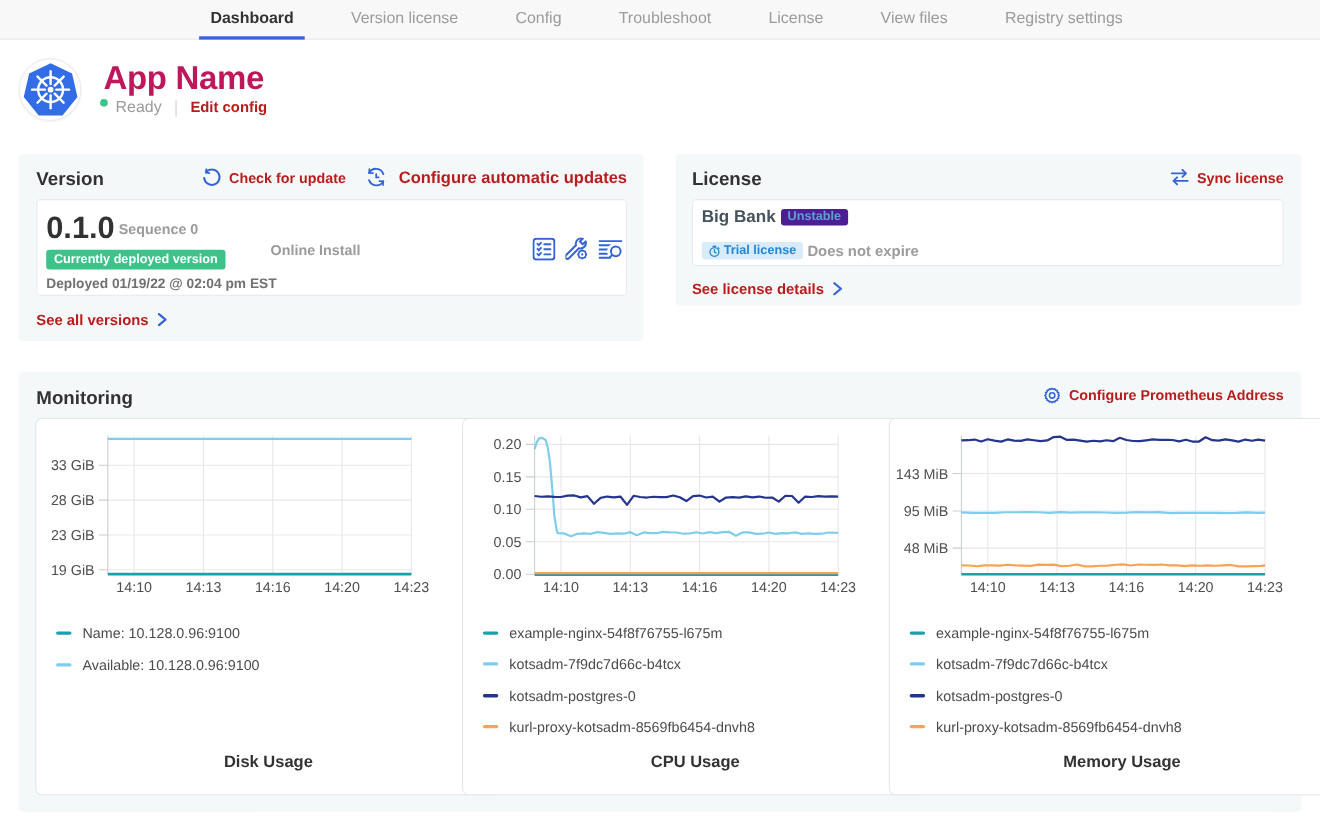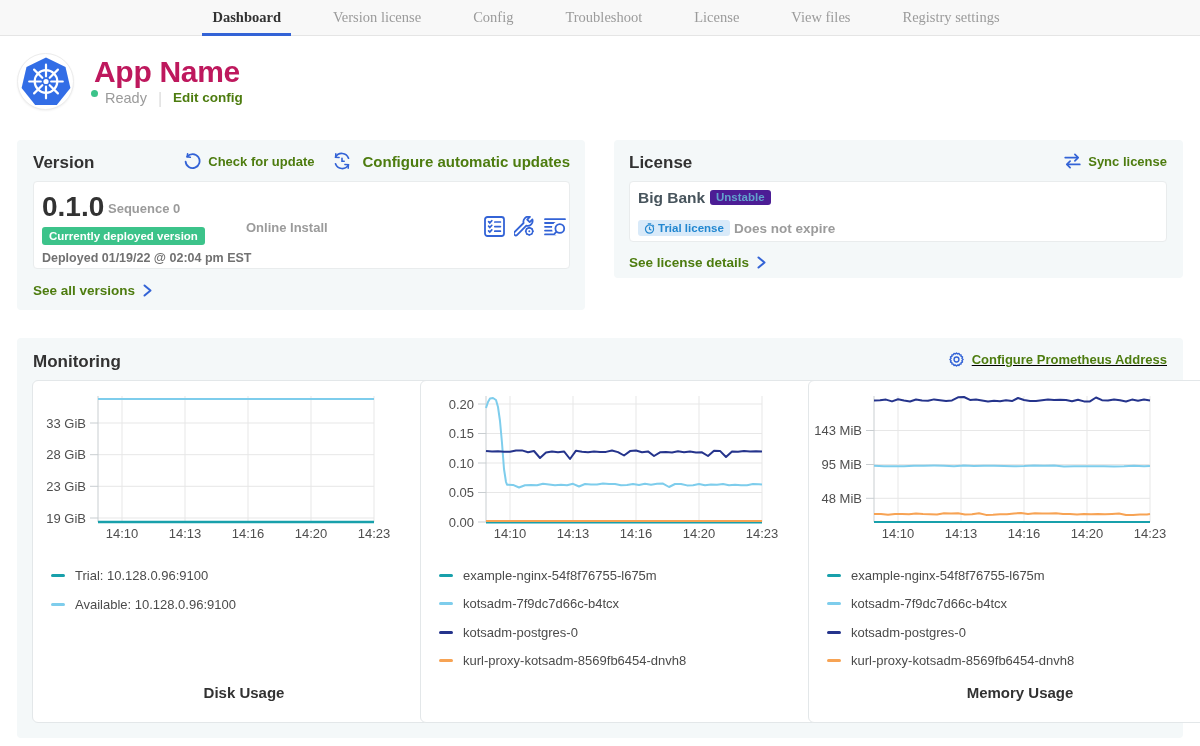--- a/index.html
+++ b/index.html
@@ -1,26 +1,26 @@
 <!DOCTYPE html>
 <html><head>
 <meta charset="utf-8">
 <style>
   * { margin:0; padding:0; box-sizing:border-box; }
   html,body { width:1200px; height:746px; background:#fff; font-family:"Liberation Sans", sans-serif; }
   .nav { height:36px; background:#f8f8f8; border-bottom:1px solid #e5e5e5; display:flex; justify-content:center; padding-left:12px; }
-  .tab { font-size:14.5px; color:#9b9b9b; padding:0 10px; margin:0 16px; height:36px; line-height:34px; font-weight:400;font-family:Liberation Serif, serif; }
+  .tab { font-size:14.5px; color:#9b9b9b; padding:0 10px; margin:0 16px; height:36px; line-height:34px; font-weight:400; }
   .tab.active { color:#323232; font-weight:700; border-bottom:3px solid #3363d6; }
   .appheader { position:absolute; left:0; top:0; width:1200px; height:746px; pointer-events:none; }
   .appicon { position:absolute; left:17px; top:53px; width:57px; height:57px; border-radius:50%; background:#fff; border:1px solid #ececec; box-shadow:0 1px 2px rgba(0,0,0,.06); display:flex; align-items:center; justify-content:center; }
   .appname { position:absolute; left:94px; top:55px; font-size:30px; font-weight:700; color:#be185d; letter-spacing:-0.3px; }
   .statusrow { position:absolute; left:91px; top:90px; display:flex; align-items:flex-start; font-size:16px; color:#9b9b9b; }
   .dot { width:7px; height:7px; border-radius:50%; background:#3cc38a; margin-right:7px; }
   .sep { color:#dcdcdc; margin:0 11px; font-size:16px; font-weight:300; }
-  a.blue { color:#4d7c0f; font-weight:700; text-decoration:none; }
+  a.blue { color:#b91c1c; font-weight:700; text-decoration:none; }
   .card { position:absolute; background:#f4f8f9; border-radius:4px; }
   .innercard { position:absolute; background:#fff; border:1px solid #e9eced; border-radius:4px; }
   .h2 { font-size:17px; font-weight:700; color:#323232; }
   .chartcard { position:absolute; top:42px; width:424px; height:343px; background:#fff; border:1px solid #e3e7e9; border-radius:6px; }
   .legrow { position:absolute; left:18px; display:flex; align-items:center; }
   .legdash { width:14px; height:3px; border-radius:2px; margin-right:10px; flex:none; }
   .legtext { font-size:13px; color:#4b4b4b; }
   .ctitle { position:absolute; left:0; right:0; text-align:center; font-size:15px; font-weight:700; color:#323232; }
   svg text { font-family:"Liberation Sans", sans-serif; }
 </style>
@@ -152,21 +152,21 @@
     </div>
     <div style="position:absolute; left:104px; top:39px; font-size:13.5px; font-weight:600; color:#9b9b9b;">Does not expire</div>
   </div>
   <a class="blue" style="position:absolute; left:15px; top:115px; font-size:13.5px;">See license details <svg width="9" height="13" viewBox="0 0 9 13" style="margin-left:4px; vertical-align:-2px;" fill="none" stroke="#3363d6" stroke-width="2" stroke-linecap="round" stroke-linejoin="round">
         <path d="M1.5 1.5 L7.5 6.5 L1.5 11.5"></path>
       </svg></a>
 </div>
 
 <div class="card" style="left:17px; top:338px; width:1166px; height:400px;">
   <div class="h2" style="position:absolute; left:16px; top:14px;">Monitoring</div>
-  <div style="position:absolute; right:16px; top:14px; display:flex; align-items:center;text-decoration:underline;">
+  <div style="position:absolute; right:16px; top:14px; display:flex; align-items:center;">
     <svg width="15" height="15" viewBox="0 0 16 16" fill="none" stroke="#3363d6" stroke-width="1.5">
         <path d="M8 1 L9.2 2.1 L10.7 1.5 L11.3 3 L12.9 3.1 L12.9 4.7 L14.4 5.3 L13.8 6.8 L15 8 L13.8 9.2 L14.4 10.7 L12.9 11.3 L12.9 12.9 L11.3 12.9 L10.7 14.4 L9.2 13.8 L8 15 L6.8 13.8 L5.3 14.4 L4.7 12.9 L3.1 12.9 L3.1 11.3 L1.6 10.7 L2.2 9.2 L1 8 L2.2 6.8 L1.6 5.3 L3.1 4.7 L3.1 3.1 L4.7 3 L5.3 1.5 L6.8 2.1 Z" stroke-linejoin="round"></path>
         <circle cx="8" cy="8" r="2.6"></circle>
       </svg>
     <a class="blue" style="font-size:13px; margin-left:8px;">Configure Prometheus Address</a>
   </div>
 
   <div class="chartcard" style="left:15px;">
       <svg style="position:absolute;left:0;top:0;" width="358" height="172" viewBox="0 0 358 172">
       <line x1="89" y1="15" x2="89" y2="141" stroke="#e7e7e7" stroke-width="1"></line>
@@ -190,21 +190,21 @@
       <text x="89" y="157" font-size="13" fill="#4f4f4f" text-anchor="middle">14:10</text>
       <text x="152" y="157" font-size="13" fill="#4f4f4f" text-anchor="middle">14:13</text>
       <text x="215" y="157" font-size="13" fill="#4f4f4f" text-anchor="middle">14:16</text>
       <text x="278" y="157" font-size="13" fill="#4f4f4f" text-anchor="middle">14:20</text>
       <text x="341" y="157" font-size="13" fill="#4f4f4f" text-anchor="middle">14:23</text>
       <polyline points="65,18 341,18" fill="none" stroke="#7ecdec" stroke-width="2" stroke-linejoin="round"></polyline>
       <polyline points="65,141 341,141" fill="none" stroke="#18a0ab" stroke-width="2.5" stroke-linejoin="round"></polyline>
       </svg>
       <div class="legrow" style="top:187px;">
         <span class="legdash" style="background:#18a0ab;"></span>
-        <span class="legtext">Trial: 10.128.0.96:9100</span>
+        <span class="legtext">Name: 10.128.0.96:9100</span>
       </div>
       <div class="legrow" style="top:216px;">
         <span class="legdash" style="background:#7ecdec;"></span>
         <span class="legtext">Available: 10.128.0.96:9100</span>
       </div>
       <div class="ctitle" style="top:303px;">Disk Usage</div>
   </div>
   <div class="chartcard" style="left:403px;">
       <svg style="position:absolute;left:0;top:0;" width="358" height="172" viewBox="0 0 358 172">
       <line x1="89" y1="15" x2="89" y2="141" stroke="#e7e7e7" stroke-width="1"></line>
@@ -247,20 +247,21 @@
         <span class="legtext">kotsadm-7f9dc7d66c-b4tcx</span>
       </div>
       <div class="legrow" style="top:243.6px;">
         <span class="legdash" style="background:#25348c;"></span>
         <span class="legtext">kotsadm-postgres-0</span>
       </div>
       <div class="legrow" style="top:271.9px;">
         <span class="legdash" style="background:#f7a354;"></span>
         <span class="legtext">kurl-proxy-kotsadm-8569fb6454-dnvh8</span>
       </div>
+      <div class="ctitle" style="top:303px;">CPU Usage</div>
   </div>
   <div class="chartcard" style="left:791px;">
       <svg style="position:absolute;left:0;top:0;" width="358" height="172" viewBox="0 0 358 172">
       <line x1="89" y1="15" x2="89" y2="141" stroke="#e7e7e7" stroke-width="1"></line>
       <line x1="152" y1="15" x2="152" y2="141" stroke="#e7e7e7" stroke-width="1"></line>
       <line x1="215" y1="15" x2="215" y2="141" stroke="#e7e7e7" stroke-width="1"></line>
       <line x1="278" y1="15" x2="278" y2="141" stroke="#e7e7e7" stroke-width="1"></line>
       <line x1="341" y1="15" x2="341" y2="141" stroke="#e7e7e7" stroke-width="1"></line>
       <line x1="65" y1="49.5" x2="341" y2="49.5" stroke="#e7e7e7" stroke-width="1"></line>
       <line x1="57" y1="49.5" x2="65" y2="49.5" stroke="#c9ced1" stroke-width="1"></line>

